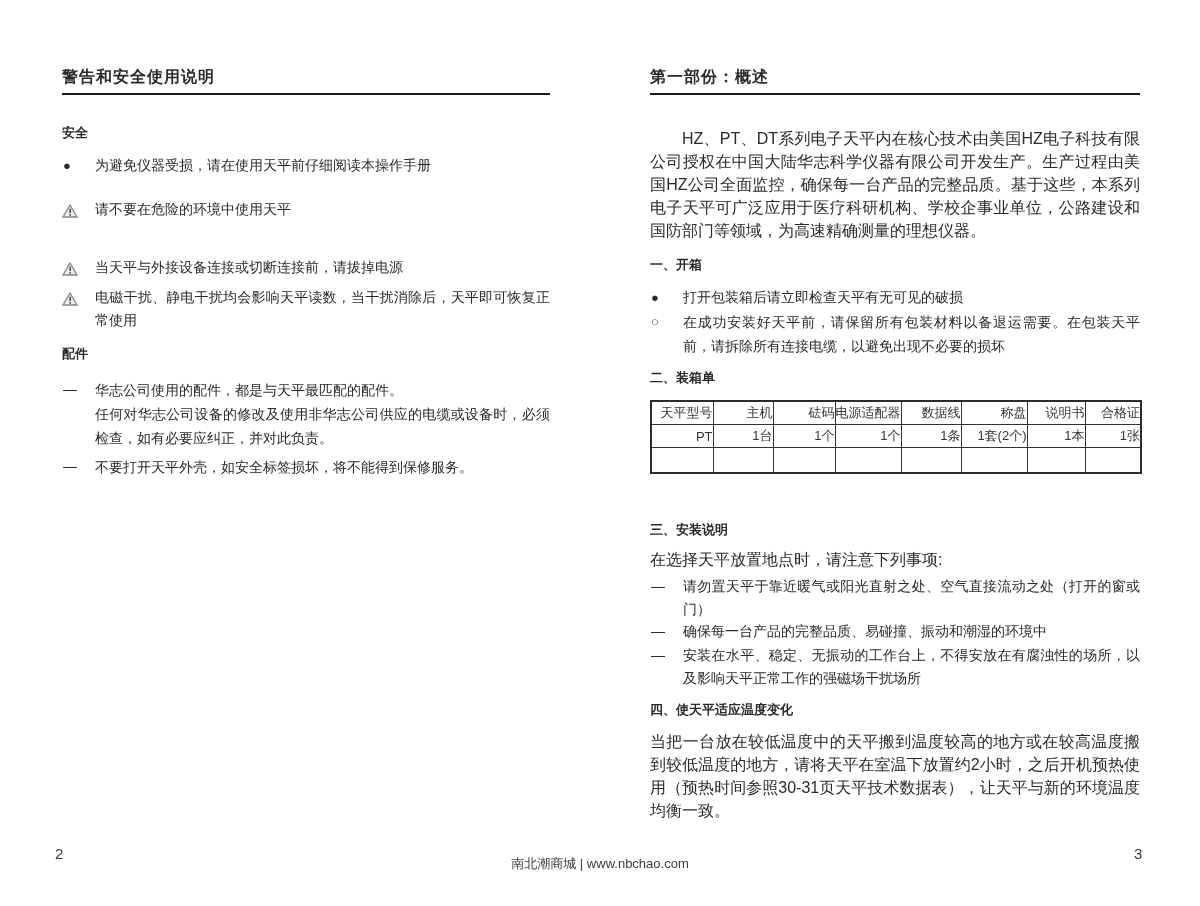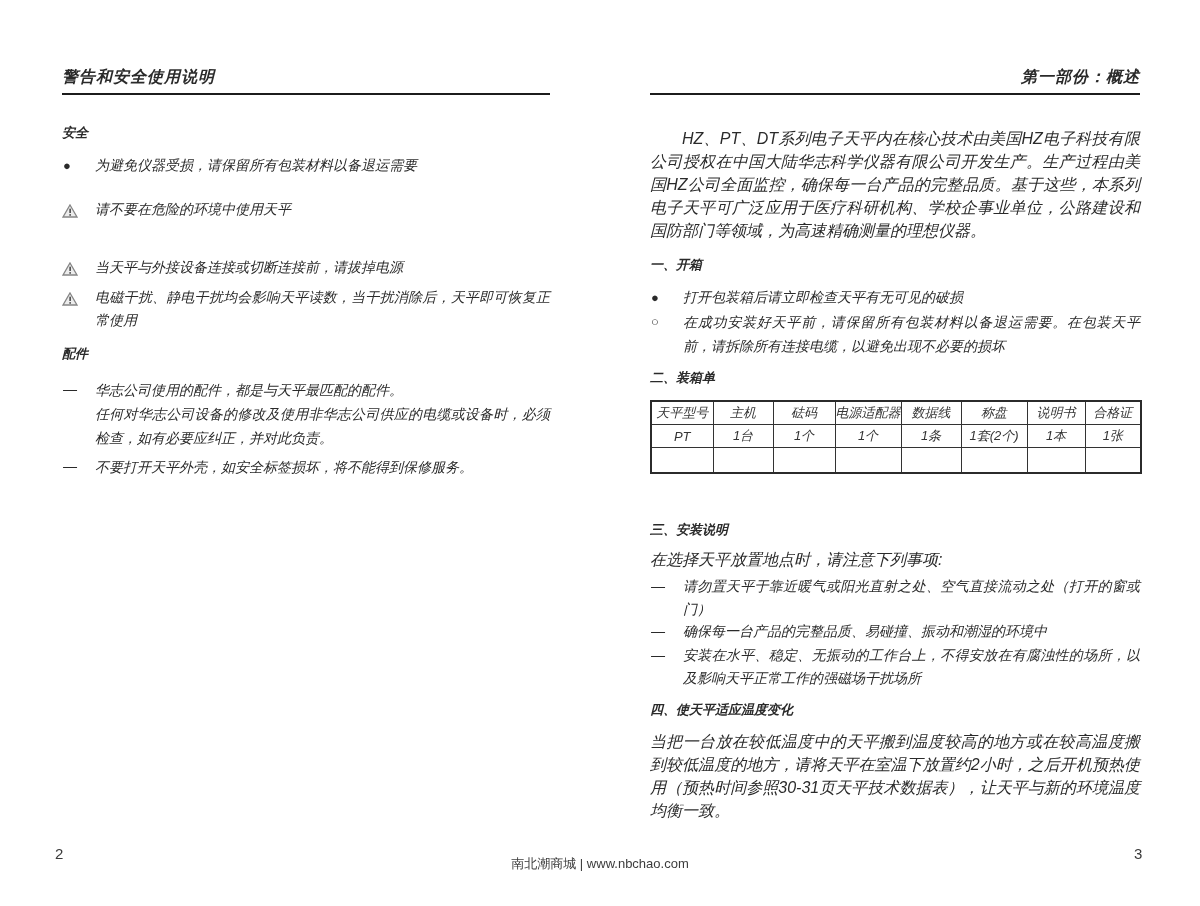--- a/index.html
+++ b/index.html
@@ -1,63 +1,63 @@
 <!DOCTYPE html>
 <html><head>
 <meta charset="utf-8">
 <style>
   html,body { margin:0; padding:0; background:#ffffff; }
   body { font-family:"Liberation Sans", sans-serif; color:#2a2a2a; }
   .sheet { position:relative; width:1200px; height:906px; background:#ffffff; overflow:hidden; }
-  .col { position:absolute; top:0; height:906px;font-style:italic; }
+  .col { position:absolute; top:0; height:906px; }
   .col-left  { left:62px;  width:488px; }
   .col-right { left:650px; width:490px; }
   .abs { position:absolute; left:0; width:100%; }
 
   .h-title { font-size:16px; font-weight:bold; letter-spacing:1px; white-space:nowrap; }
-  .h-title.right { text-align:right; }
+  .h-title.right { }
   .rule { position:absolute; left:0; width:100%; height:2px; background:#1c1c1c; }
 
   .sec-title { position:absolute; left:0; font-size:13px; font-weight:bold; white-space:nowrap; }
   .para { position:absolute; left:0; width:100%; font-size:16px; line-height:23px; text-align:justify; }
   .para.indent { text-indent:2em; }
 
   .item { position:absolute; left:0; width:100%; box-sizing:border-box; padding-left:33px;
           font-size:14px; line-height:23px; text-align:justify; }
   .item.lh24 { line-height:24px; }
   .marker { position:absolute; left:1px; top:0; font-size:13px; line-height:23px; }
   .marker.dash { font-size:14px; }
   .warn-icon { position:absolute; left:0; top:4px; width:16px; height:14px; }
 
   .packing-table { position:absolute; left:0; top:400px; width:490px; border-collapse:collapse;
                    table-layout:fixed; font-size:13px; color:#343434;
                    border:2px solid #2b2b2b; }
   .packing-table th, .packing-table td { border:1px solid #333333; font-weight:normal;
-                   text-align:center; vertical-align:middle; padding:0; height:22px;
+                   text-align:right; vertical-align:middle; padding:0; height:22px;
                    overflow:hidden; white-space:nowrap; }
   .packing-table tr.empty td { height:24px; }
 
   .page-num { position:absolute; font-size:15px; color:#3a3a3a; }
   .footer-line { position:absolute; left:0; top:855px; width:1200px; text-align:center;
                  font-size:13px; color:#3c3c3c; }
 </style>
 </head>
 <body>
 
 <div class="sheet">
 
   <div class="col col-left">
     <div class="abs h-title" style="top:67px">警告和安全使用说明</div>
     <div class="rule" style="top:93px"></div>
 
     <div class="sec-title" style="top:124px">安全</div>
 
     <div class="item" style="top:154px">
       <span class="marker">●</span>
-      <span>为避免仪器受损，请保留所有包装材料以备退运需要</span>
+      <span>为避免仪器受损，请在使用天平前仔细阅读本操作手册</span>
     </div>
 
     <div class="item" style="top:198px">
       <span class="warn-icon">
         <svg viewBox="0 0 24 21" width="16" height="14">
             <path d="M12 1.5 L22.5 19.5 L1.5 19.5 Z" fill="#ececec" stroke="#858585" stroke-width="2"></path>
             <rect x="11" y="7" width="2.4" height="6.5" fill="#4a4a4a"></rect>
             <rect x="11" y="15.2" width="2.4" height="2.4" fill="#4a4a4a"></rect>
           </svg>
       </span>

